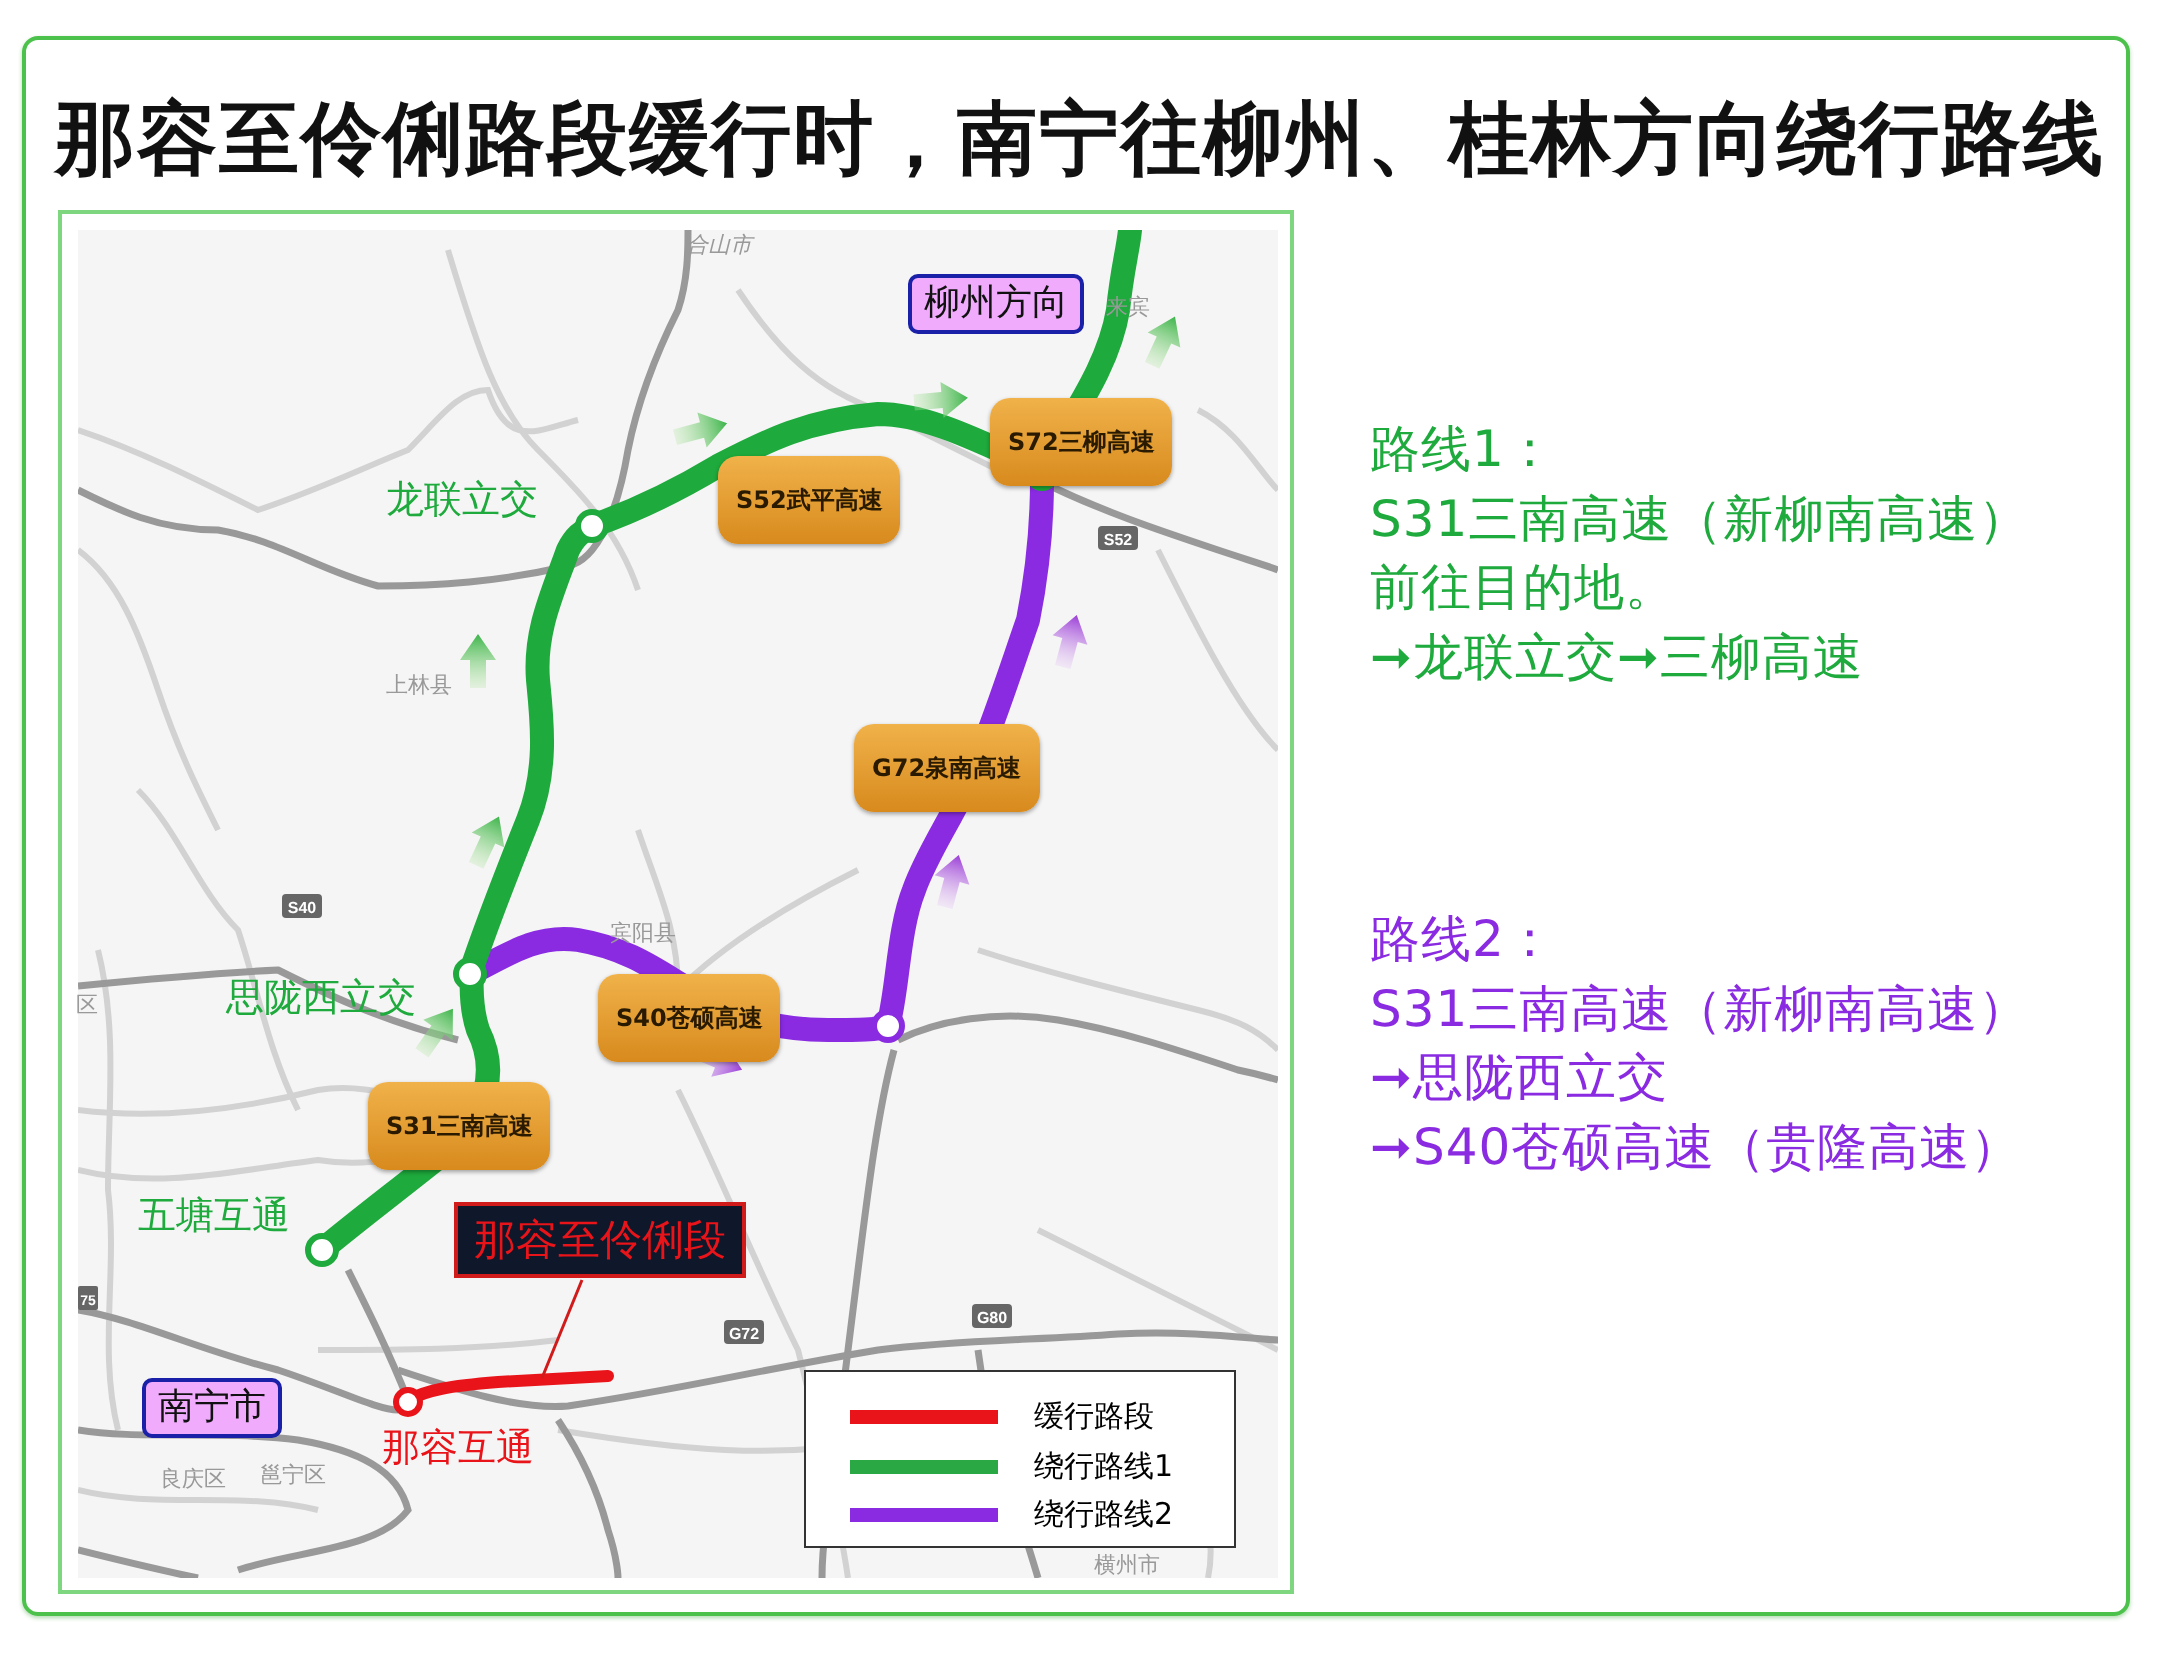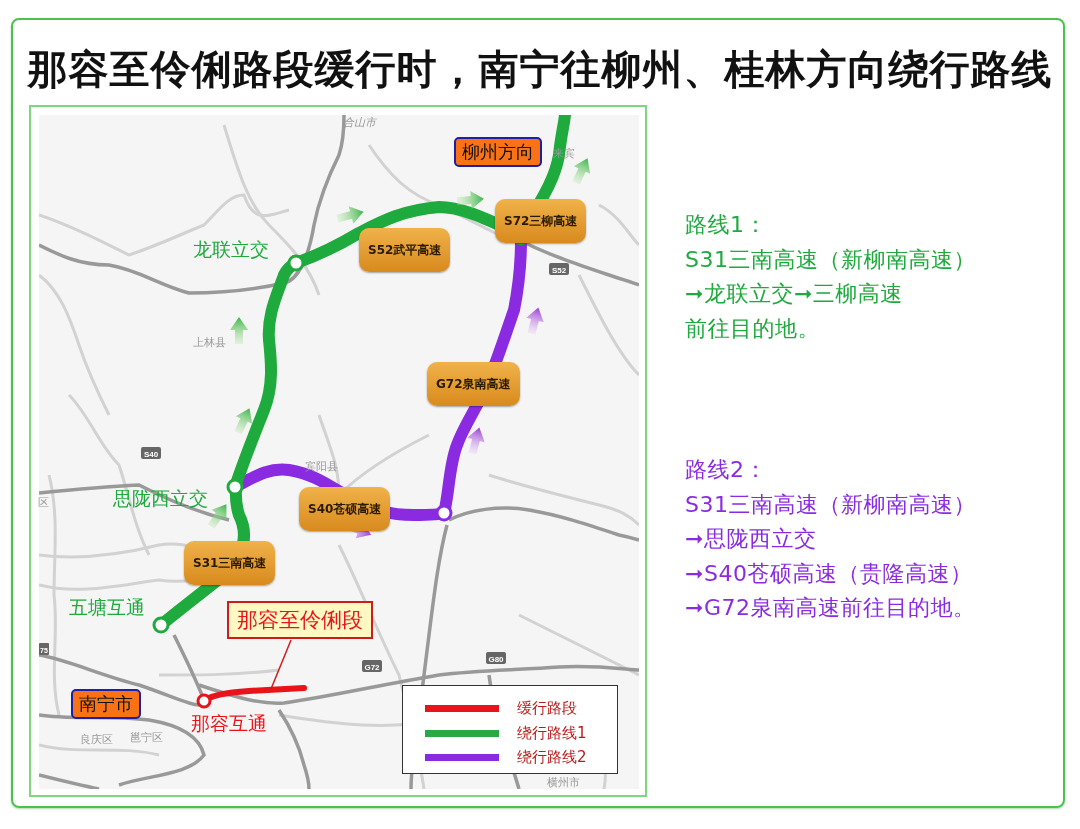--- a/index.html
+++ b/index.html
@@ -1,33 +1,33 @@
 <!DOCTYPE html>
 <html><head>
 <meta charset="utf-8">
 <style>
   html, body { margin: 0; padding: 0; background: #ffffff; }
   body { width: 1080px; height: 829px; position: relative; overflow: hidden; font-family: "DejaVu Sans", sans-serif; }
   .frame { position: absolute; left: 11px; top: 18px; width: 1054px; height: 790px; border: 2px solid #4cc24c; border-radius: 8px; box-shadow: 0 1px 2px rgba(60,160,60,0.4); box-sizing: border-box; }
   .title { position: absolute; left: 0; top: 42px; width: 1080px; text-align: center; font-size: 40px; font-weight: bold; color: #111; letter-spacing: 1px; white-space: nowrap; }
   .map-box { position: absolute; left: 29px; top: 105px; width: 618px; height: 692px; border: 2px solid #7ed67e; box-sizing: border-box; background: #fff; }
   .map-svg { position: absolute; left: 8px; top: 8px; }
-  .route-text { position: absolute; font-size: 22px; line-height: 34.5px; white-space: nowrap; letter-spacing: 0.5px; }
+  .route-text { position: absolute; font-size: 25px; line-height: 34.5px; white-space: nowrap; letter-spacing: 0.5px; }
   .route1 { left: 685px; top: 208px; color: #1eaa3c; }
   .route2 { left: 685px; top: 453px; color: #8a2be2; }
   .legend { position: absolute; left: 402px; top: 685px; width: 216px; height: 89px; background: #fff; border: 1px solid #333; box-sizing: border-box; }
   .legend-row { position: absolute; left: 22px; display: flex; align-items: center; }
   .legend-swatch { width: 74px; height: 7px; margin-right: 18px; }
-  .legend-label { font-size: 15px; color: #b91c1c; }
+  .legend-label { font-size: 15px; color: #000000; }
   .badge { position: absolute; height: 20px; line-height: 20px; padding: 12px 9px; border-radius: 10px; background: linear-gradient(#f0b24a, #d88a1d); color: #2a1a00; font-size: 12px; font-weight: bold; white-space: nowrap; box-shadow: 0 1px 2px rgba(0,0,0,0.35); }
   .map-label { position: absolute; font-size: 19px; white-space: nowrap; }
   .green-label { color: #1eaa3c; }
   .red-label { color: #e8141a; }
-  .city-box { position: absolute; padding: 0 6px; height: 26px; line-height: 26px; font-size: 18px; color: #111; background: #f97316; border: 2px solid #1a20a8; border-radius: 5px; white-space: nowrap; }
-  .callout { position: absolute; left: 227px; top: 601px; height: 34px; line-height: 34px; padding: 0 8px; font-size: 21px; color: #e8141a; background: #fef9c3; border: 2px solid #d11a1a; white-space: nowrap; }
+  .city-box { position: absolute; padding: 0 6px; height: 26px; line-height: 26px; font-size: 18px; color: #111; background: #f0abfc; border: 2px solid #1a20a8; border-radius: 5px; white-space: nowrap; }
+  .callout { position: absolute; left: 227px; top: 601px; height: 34px; line-height: 34px; padding: 0 8px; font-size: 21px; color: #e8141a; background: #0f172a; border: 2px solid #d11a1a; white-space: nowrap; }
   .town { position: absolute; font-size: 11px; color: #999; white-space: nowrap; }
 </style>
 </head>
 <body>
 
 <div class="frame"></div>
 
 <div class="title">那容至伶俐路段缓行时，南宁往柳州、桂林方向绕行路线</div>
 
 <div class="map-box">
@@ -170,22 +170,21 @@
   </div>
   <div class="legend-row" style="top:62px;">
     <div class="legend-swatch" style="background:#8a2be2;"></div>
     <span class="legend-label">绕行路线2</span>
   </div>
 </div>
 
 <div class="route-text route1">
   <div>路线1：</div>
   <div>S31三南高速（新柳南高速）</div>
+  <div>前往目的地。</div>
   <div>➞龙联立交➞三柳高速</div>
-  <div>前往目的地。</div>
 </div>
 <div class="route-text route2">
   <div>路线2：</div>
   <div>S31三南高速（新柳南高速）</div>
   <div>➞思陇西立交</div>
   <div>➞S40苍硕高速（贵隆高速）</div>
-  <div>➞G72泉南高速前往目的地。</div>
 </div>
 
 </body></html>

